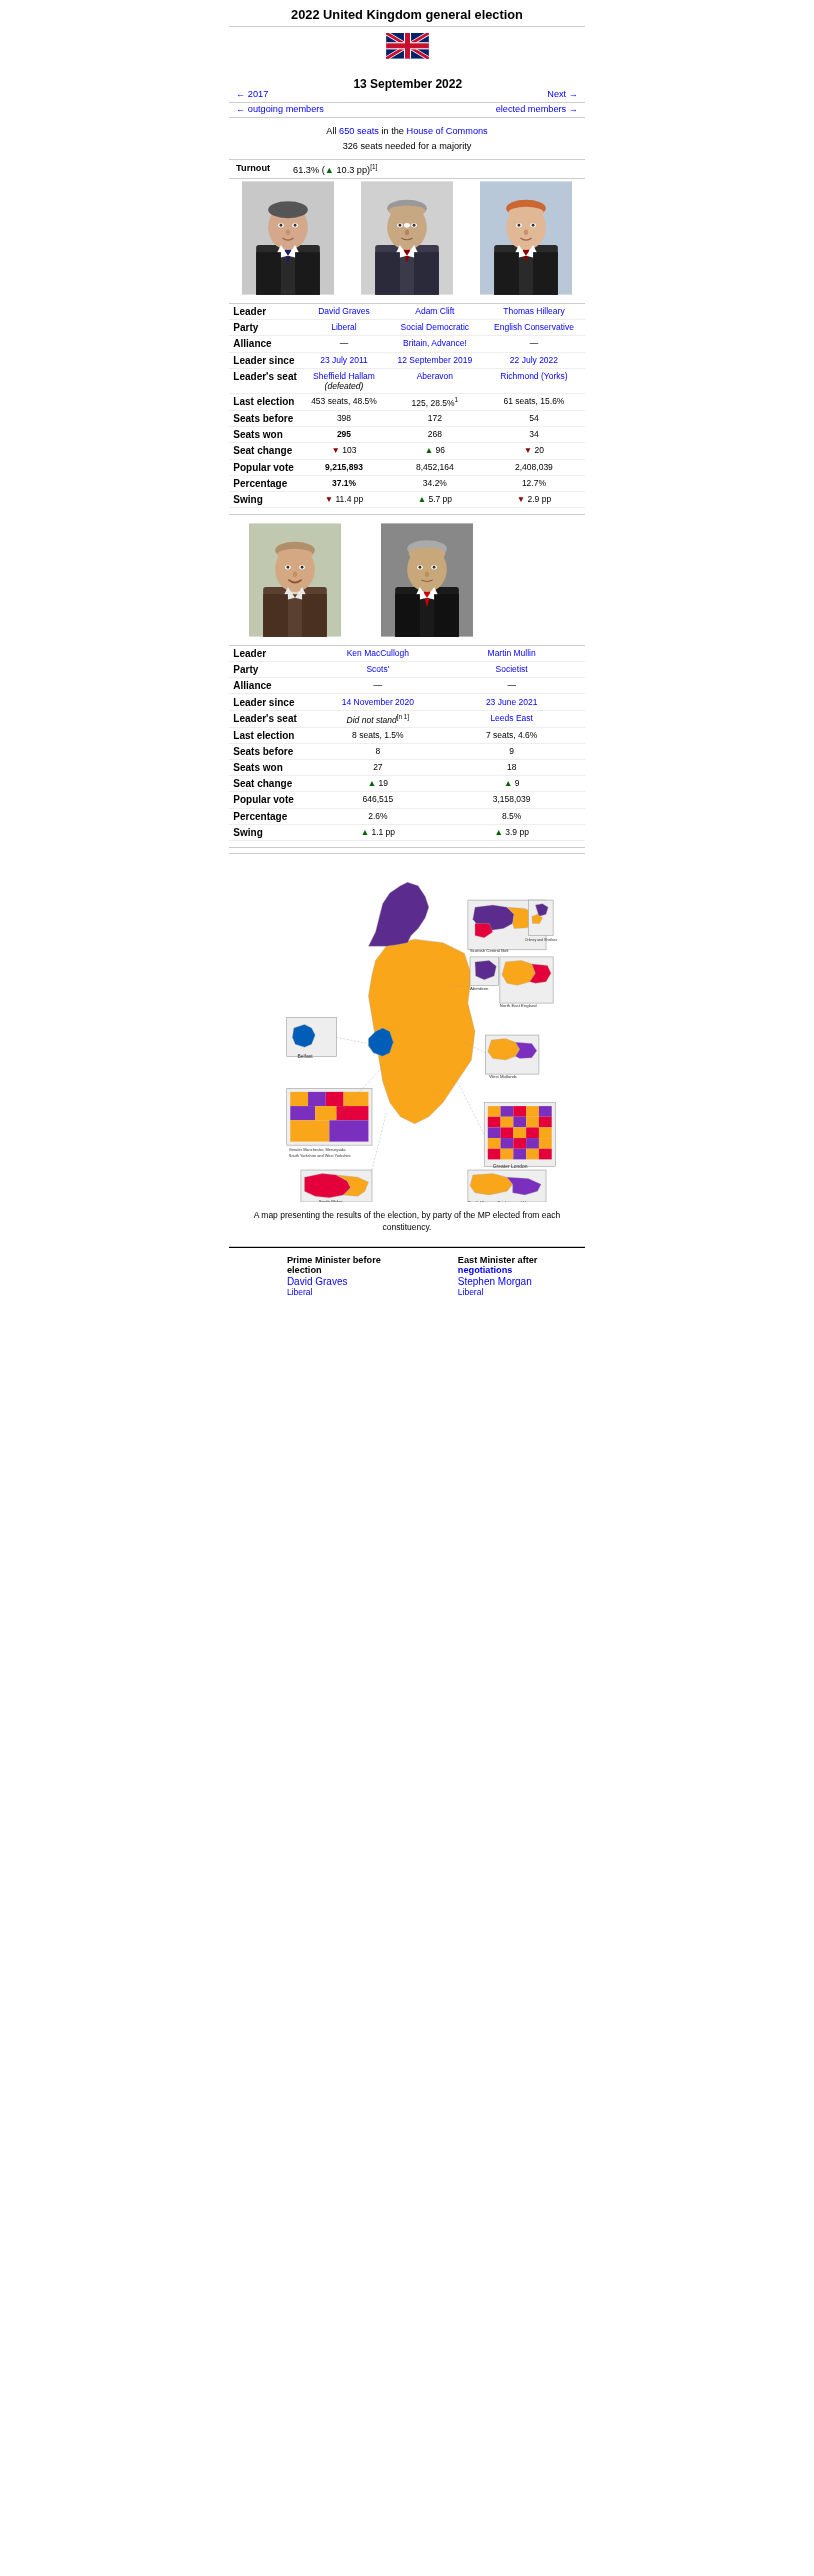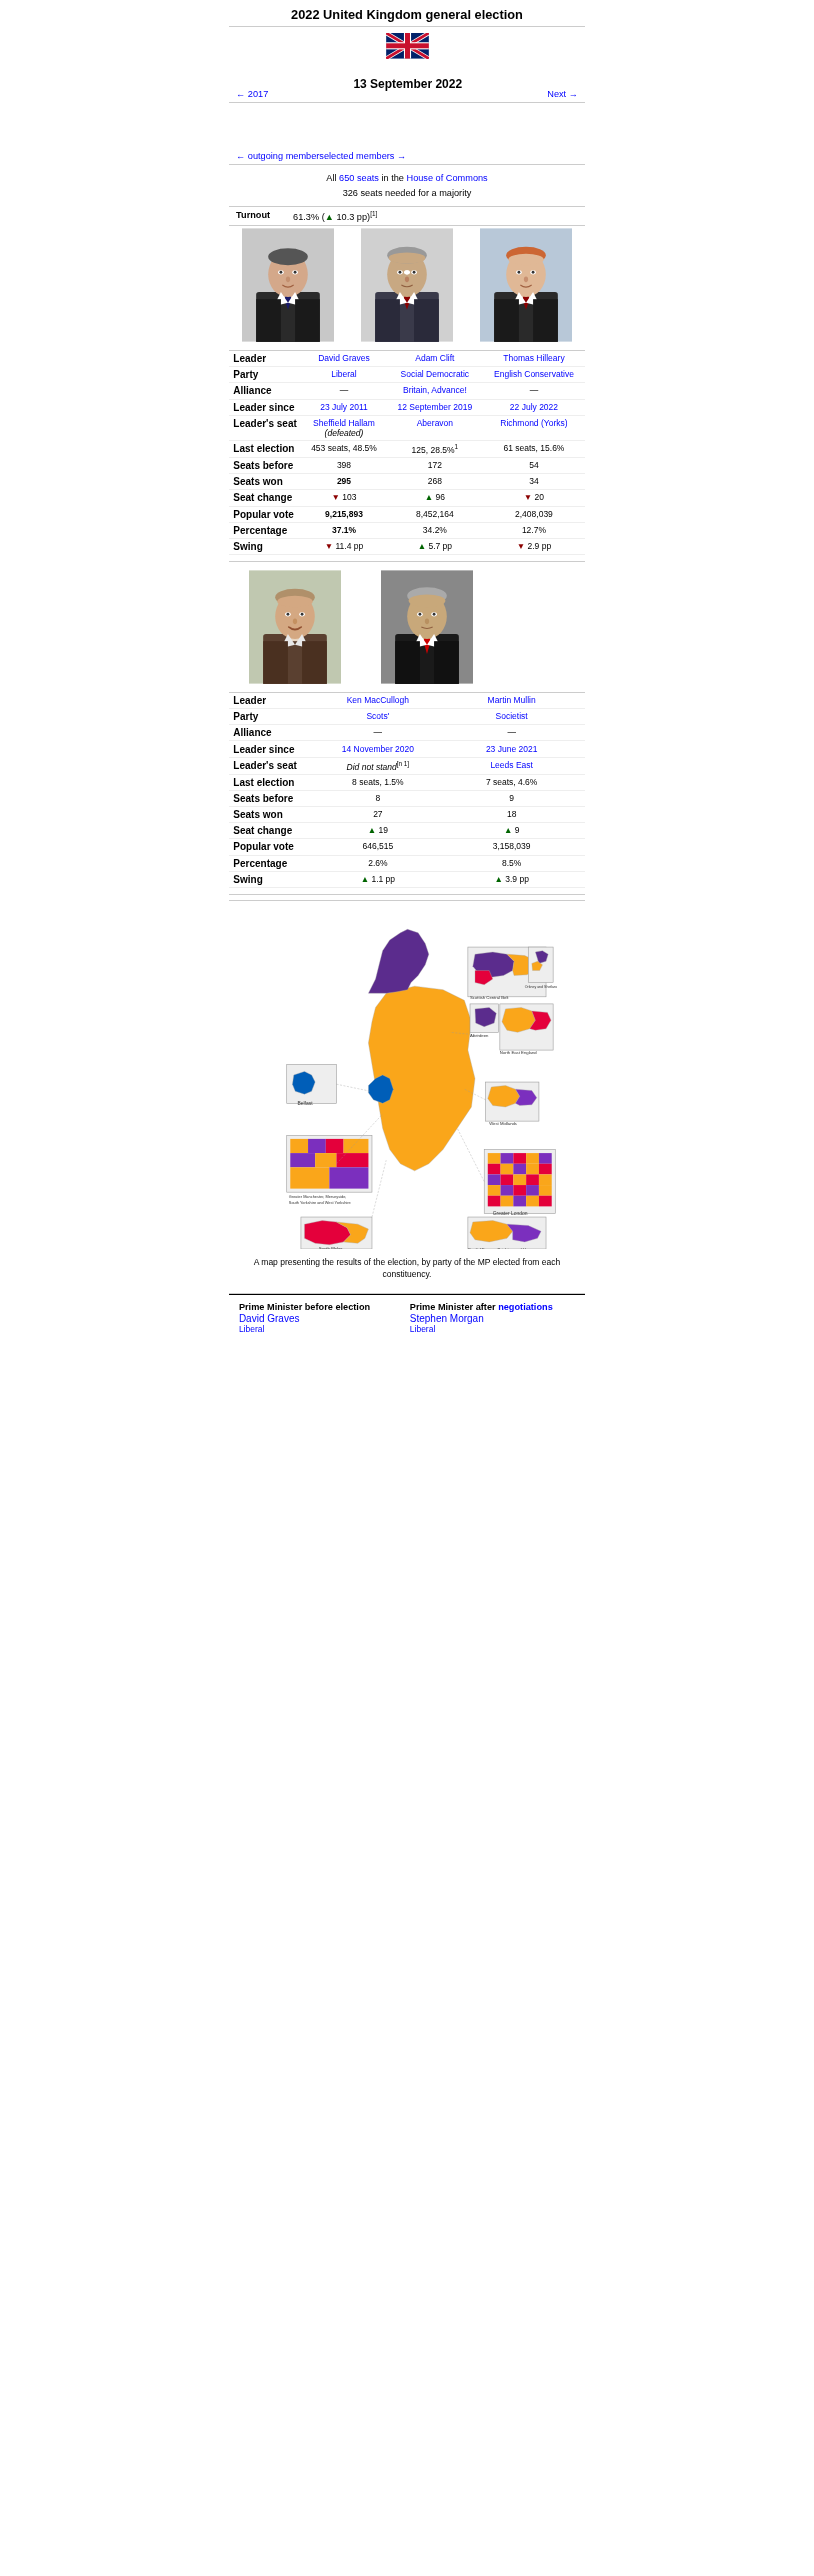--- a/index.html
+++ b/index.html
@@ -32,23 +32,23 @@
       justify-content: space-between;
       align-items: center;
       padding: 2.8px 7.1px;
       border-bottom: 0.7px solid #ccc;
       font-size: 9.2px;
     }
     .nav-link { color: #00f; text-decoration: none; margin-top: 20px; }
     .nav-center { font-weight: bold; font-size: 12px; }
     .outgoing-elected-row {
       display: flex;
+      justify-content: space-between;
       padding: 1.4px 7.1px 2.8px;
       border-bottom: 0.7px solid #ccc;
-      margin-top: 47px;
     }
     .outgoing-link, .elected-link { color: #00f; font-size: 9.2px; text-decoration: none; }
     .info-section {
       text-align: center;
       padding: 5.7px 0;
       border-bottom: 0.7px solid #ccc;
       line-height: 1.6;
     }
     .info-section a { color: #00f; text-decoration: none; }
     .turnout-row {
@@ -111,20 +111,21 @@
       line-height: 1.5;
     }
     .pm-section {
       display: flex;
       border-top: 1.4px solid #000;
       padding: 4.3px 7.1px;
     }
     .pm-before, .pm-after {
       flex: 1;
       padding: 2.8px;
+      margin-left: 48px;
     }
     .pm-label { font-weight: bold; font-size: 9.2px; }
     .pm-name { font-size: 10px; margin-top: 1.4px; }
     .pm-party { font-size: 8.5px; }
     .italic { font-style: italic; }
     .bold { font-weight: bold; }
     sup { font-size: 6.4px; }
   </style>
 </head>
 <body>
@@ -585,21 +586,21 @@
     <div class="pm-label">Prime Minister before election</div>
     <div class="pm-name">
       <a class="link-blue">David Graves</a>
     </div>
     <div class="pm-party">
       <a class="link-blue">Liberal</a>
     </div>
   </div>
   <div class="pm-after">
     <div class="pm-label">
-      <span>Prime Minister after</span> <a class="link-blue">negotiations</a>
+      <span>East Minister after</span> <a class="link-blue">negotiations</a>
     </div>
     <div class="pm-name">
       <a class="link-blue">Stephen Morgan</a>
     </div>
     <div class="pm-party">
       <a class="link-blue">Liberal</a>
     </div>
   </div>
 </div>
 

